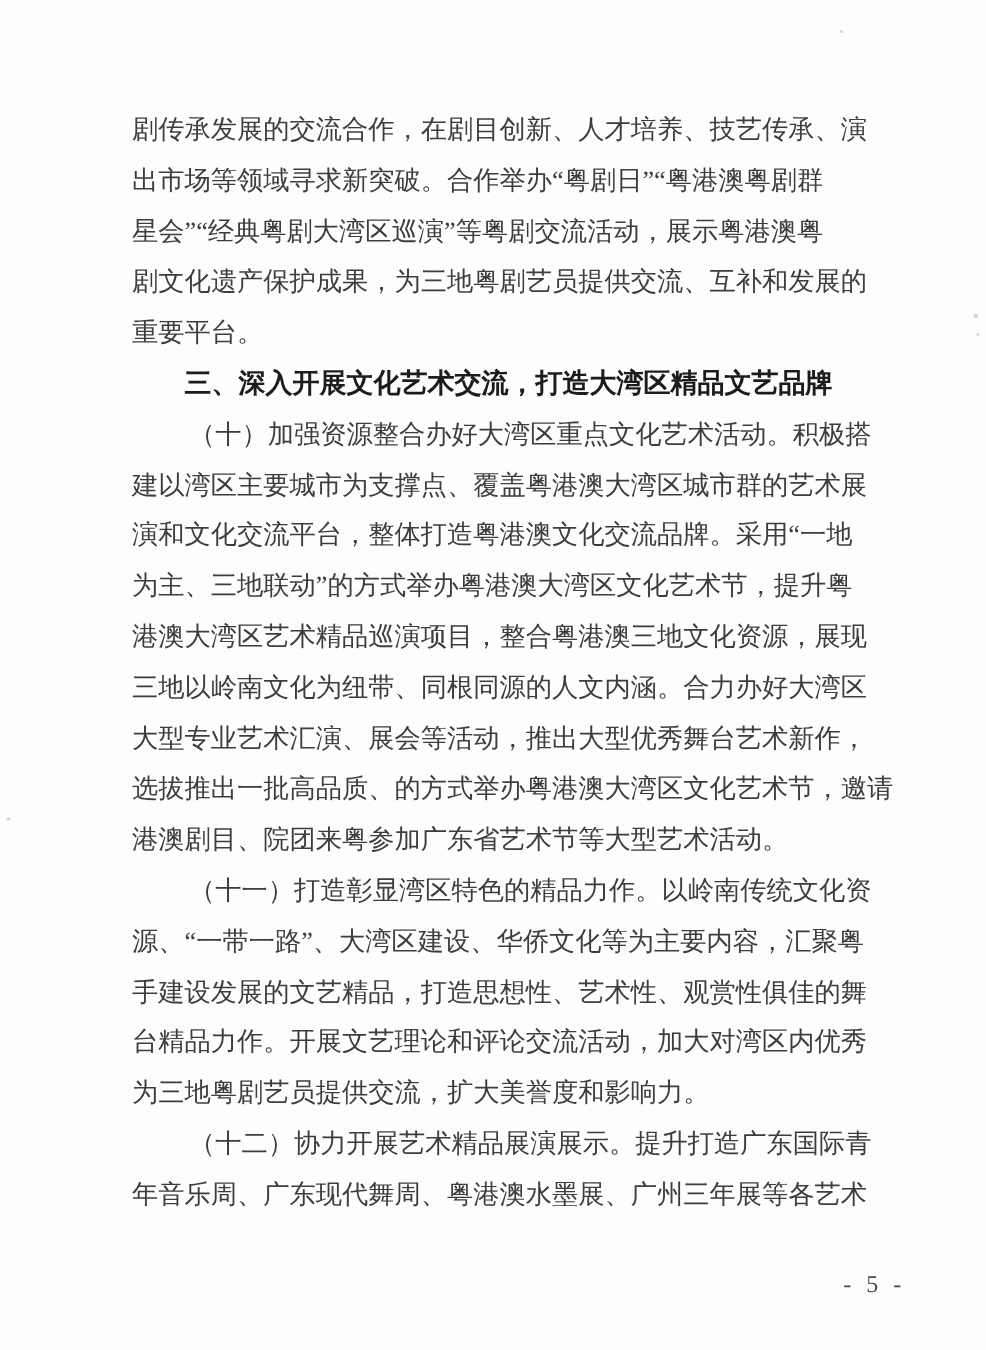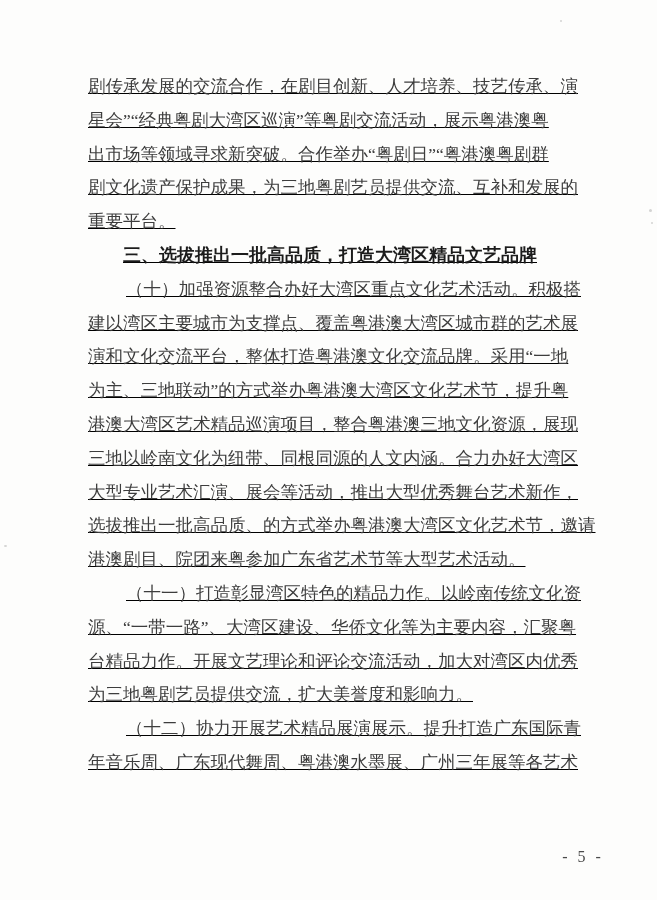--- a/index.html
+++ b/index.html
@@ -23,21 +23,20 @@
   .speck {
     position: absolute;
     border-radius: 50%;
     background: rgba(90, 90, 90, 0.25);
   }
   .text-block {
     position: absolute;
     left: 88px;
     top: 70px;
     width: 493px;
-    text-decoration: underline;
   }
   .line {
     height: 33.8px;
     line-height: 33.8px;
     font-size: 17.5px;
     color: #3d3d3d;
     white-space: nowrap;
     font-family: "Liberation Serif", serif;
   }
   .indent {
@@ -72,39 +71,40 @@
 <div class="page">
 
   <span class="speck" style="left:649px; top:209px; width:3px; height:3px;"></span>
   <span class="speck" style="left:651px; top:222px; width:2px; height:2px;"></span>
   <span class="speck" style="left:4px; top:545px; width:3px; height:2px;"></span>
   <span class="speck" style="left:560px; top:20px; width:2px; height:2px;"></span>
 
   <div class="text-block">
 
     <div class="line">剧传承发展的交流合作，在剧目创新、人才培养、技艺传承、演</div>
+    <div class="line">出市场等领域寻求新突破。合作举办“粤剧日”“粤港澳粤剧群</div>
     <div class="line">星会”“经典粤剧大湾区巡演”等粤剧交流活动，展示粤港澳粤</div>
-    <div class="line">出市场等领域寻求新突破。合作举办“粤剧日”“粤港澳粤剧群</div>
     <div class="line">剧文化遗产保护成果，为三地粤剧艺员提供交流、互补和发展的</div>
     <div class="line">重要平台。</div>
 
-    <div class="line heading">三、选拔推出一批高品质，打造大湾区精品文艺品牌</div>
+    <div class="line heading">三、深入开展文化艺术交流，打造大湾区精品文艺品牌</div>
 
     <div class="line indent">（十）加强资源整合办好大湾区重点文化艺术活动。积极搭</div>
     <div class="line">建以湾区主要城市为支撑点、覆盖粤港澳大湾区城市群的艺术展</div>
     <div class="line">演和文化交流平台，整体打造粤港澳文化交流品牌。采用“一地</div>
     <div class="line">为主、三地联动”的方式举办粤港澳大湾区文化艺术节，提升粤</div>
     <div class="line">港澳大湾区艺术精品巡演项目，整合粤港澳三地文化资源，展现</div>
     <div class="line">三地以岭南文化为纽带、同根同源的人文内涵。合力办好大湾区</div>
     <div class="line">大型专业艺术汇演、展会等活动，推出大型优秀舞台艺术新作，</div>
     <div class="line">选拔推出一批高品质、的方式举办粤港澳大湾区文化艺术节，邀请</div>
     <div class="line">港澳剧目、院团来粤参加广东省艺术节等大型艺术活动。</div>
 
     <div class="line indent">（十一）打造彰显湾区特色的精品力作。以岭南传统文化资</div>
     <div class="line">源、“一带一路”、大湾区建设、华侨文化等为主要内容，汇聚粤</div>
+    <div class="line">手建设发展的文艺精品，打造思想性、艺术性、观赏性俱佳的舞</div>
     <div class="line">台精品力作。开展文艺理论和评论交流活动，加大对湾区内优秀</div>
     <div class="line">为三地粤剧艺员提供交流，扩大美誉度和影响力。</div>
 
     <div class="line indent">（十二）协力开展艺术精品展演展示。提升打造广东国际青</div>
     <div class="line">年音乐周、广东现代舞周、粤港澳水墨展、广州三年展等各艺术</div>
 
   </div>
 
   <div class="page-number">- 5 -</div>
 

